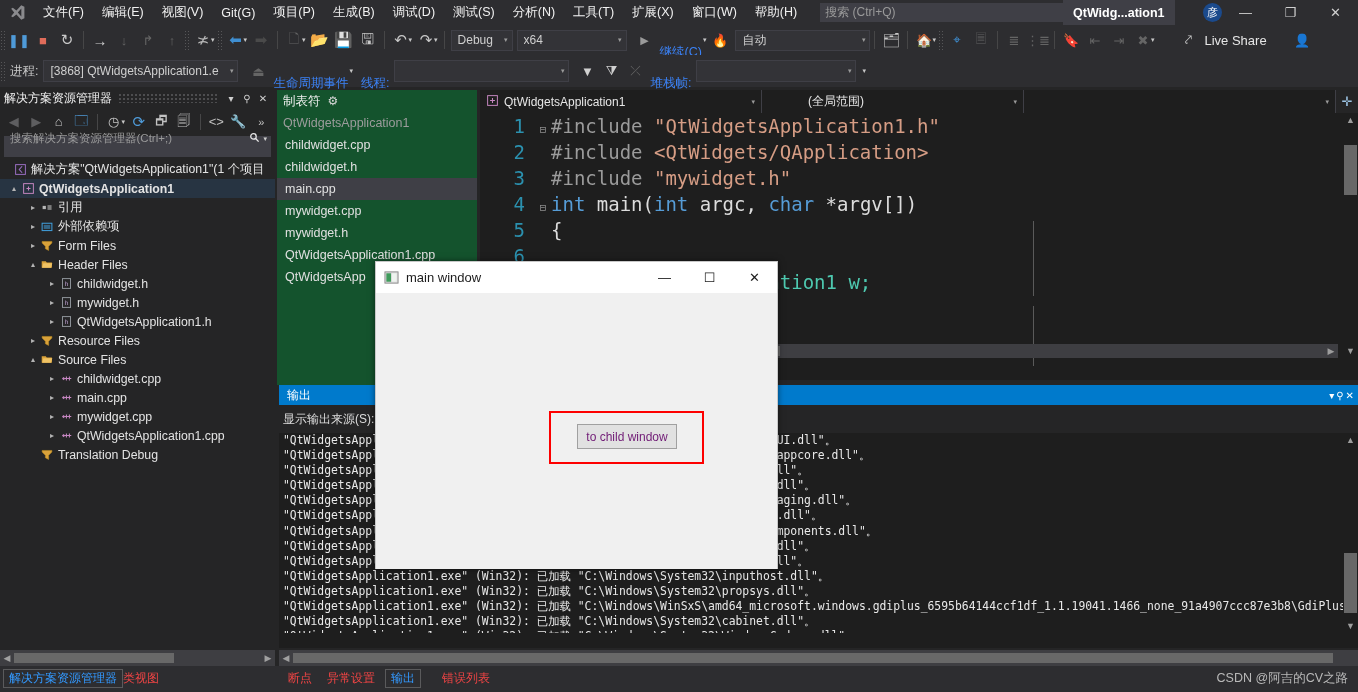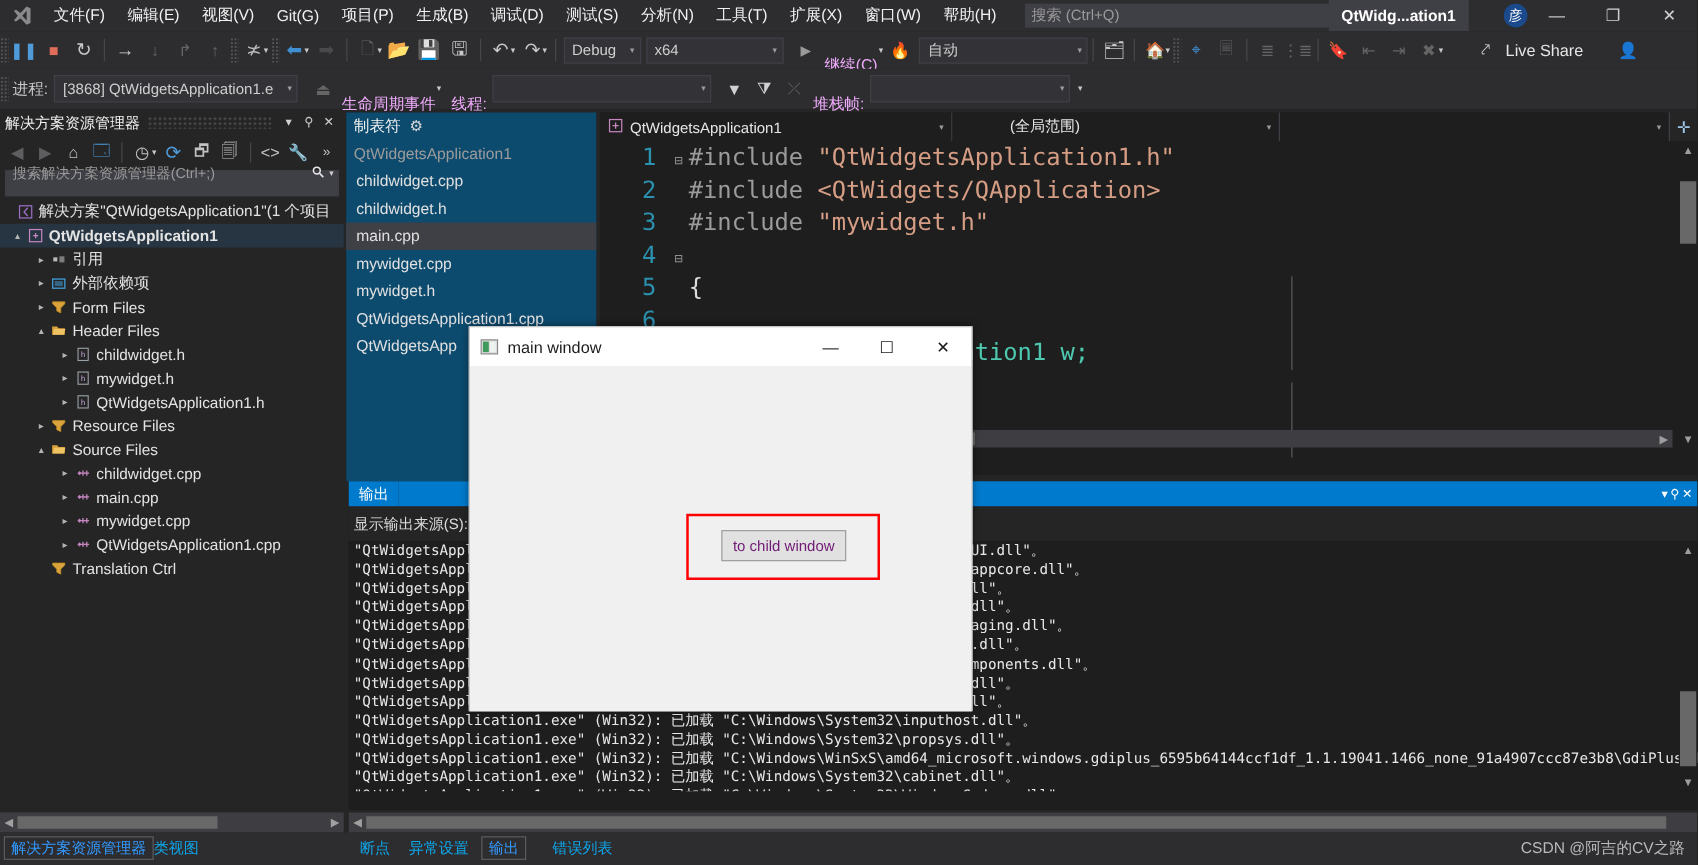--- a/index.html
+++ b/index.html
@@ -62,21 +62,21 @@
     background-size:3px 3px; opacity:.9; }
   .caret { color:#c8c8c8; font-size:7px; margin-left:-4px; margin-right:2px; }
   .combo {
     height:21px; background:#333337; border:1px solid #3f3f46; color:#cfcfcf;
     font-size:12px; display:flex; align-items:center; padding:0 4px 0 6px;
     white-space:nowrap; flex:0 0 auto;
   }
   .combo .cv { flex:1; overflow:hidden; }
   .combo .ca { font-size:7px; color:#9b9b9b; margin-left:5px; }
   .tlabel { color:#c8c8c8; font-size:12.5px; margin:0 5px 0 3px; white-space:nowrap; flex:0 0 auto; }
-  .tlabel.dim { color:#f0abfc;margin-top:24px; }
+  .tlabel.dim { color:#3b82f6;margin-top:24px; }
   .livetxt { color:#e6e6e6; font-size:13px; margin-left:4px; }
 
   
   .panel-se { position:absolute; left:0; top:88px; width:275px; height:560px; background:#252526; }
   .se-head {
     height:20px; display:flex; align-items:center; padding:0 4px;
     color:#f1f1f1; font-size:12px; background:#252526;
   }
   .se-head .t { white-space:nowrap; }
   .se-dots { flex:1; height:10px; margin:0 6px;
@@ -94,21 +94,21 @@
   .se-search .ph { flex:1; white-space:nowrap; overflow:hidden; }
   .tree { font-size:12.3px; color:#e3e3e3; }
   .row { height:19px; display:flex; align-items:center; white-space:nowrap; padding-right:4px; }
   .row.sel { background:#3399ff22; }
   .arrow { width:12px; text-align:center; color:#b4b4b4; font-size:8px; flex:0 0 auto; }
   .ico { width:16px; text-align:center; flex:0 0 auto; font-size:11px; display:flex; align-items:center; justify-content:center; }
   .lbl { margin-left:3px; }
   .bold { font-weight:bold; }
 
   
-  .panel-fl { position:absolute; left:277px; top:90px; width:200px; height:295px; background:#0c4a6e; }
+  .panel-fl { position:absolute; left:277px; top:90px; width:200px; height:295px; background:#14532d; }
   .fl-head { height:22px; display:flex; align-items:center; padding:0 6px; color:#f1f1f1; font-size:12.5px; gap:7px;}
   .fl-row { height:22px; display:flex; align-items:center; padding-left:8px; font-size:12.5px; color:#e0e0e0; }
   .fl-row.muted { color:#9c9c9c; padding-left:6px; }
   .fl-row.act { background:#3f3f46; }
 
   
   .editor { position:absolute; left:480px; top:90px; width:878px; height:290px; background:#1e1e1e; }
   .ed-tabs { height:23px; display:flex; align-items:stretch; background:#252526; }
   .ed-tab {
     background:#1e1e1e; border-right:1px solid #3f3f46; color:#e6e6e6; font-size:12px;
@@ -177,21 +177,21 @@
   .qbtn { position:absolute; left:201px; top:131px; width:100px; height:25px;
           background:#e1e1e1; border:1px solid #a0a0a0; color:#701a75; font-size:12px;
           display:flex; align-items:center; justify-content:center; font-family:"Liberation Sans",sans-serif; }
 
   
   .hs { position:absolute; height:16px; background:#3e3e42; display:flex; align-items:center; }
   .hs .th { position:absolute; top:3px; height:10px; background:#686868; }
   .hs .ar { width:14px; text-align:center; color:#a0a0a0; font-size:9px; }
   .statusbar { position:absolute; left:0; top:666px; width:1358px; height:26px; background:#2d2d30; }
   .sb-tab { position:absolute; top:3px; height:19px; display:flex; align-items:center;
-            padding:0 5px; font-size:12px; color:#0ea5e9; }
+            padding:0 5px; font-size:12px; color:#ef4444; }
   .sb-tab.act { color:#3399ff; border:1px solid #5a5a5c; }
   .watermark { position:absolute; right:10px; top:670px; color:#b9b9b9; font-size:12.5px; }
 </style>
 </head>
 <body>
 
 <div id="app">
 
   <div class="menubar">
     <div class="vs-logo">
@@ -527,21 +527,21 @@
           </div>
           <div class="row">
             <span style="width:27px"></span>
             <span class="arrow"></span>
             <span class="ico">
               <svg width="14" height="13" viewBox="0 0 16 16">
                 <path d="M2 3h12v2l-4 4v5l-4-2V9L2 5z" fill="#d9a23a"></path>
                 <path d="M2 3h12v2l-4 4v5l-4-2V9L2 5z" fill="none" stroke="#c08d22" stroke-width=".7"></path>
               </svg>
             </span>
-            <span class="lbl">Translation Ctrl</span>
+            <span class="lbl">Translation Debug</span>
           </div>
         </div>
     </div>
   </div>
 
   <div class="panel-fl">
     <div class="fl-head">
       <span>制表符</span>
       <span style="font-size:12px;color:#d8d8d8">⚙</span>
     </div>
@@ -588,20 +588,21 @@
           <span class="ctxt"><span class="k-pre">#include </span><span class="k-str">&lt;QtWidgets/QApplication&gt;</span></span>
         </div>
         <div class="cl">
           <span class="lnum">3</span>
           <span class="fold"></span>
           <span class="ctxt"><span class="k-pre">#include </span><span class="k-str">"mywidget.h"</span></span>
         </div>
         <div class="cl">
           <span class="lnum">4</span>
           <span class="fold">⊟</span>
+          <span class="ctxt"><span class="k-kw">int</span><span class="k-pln"> main(</span><span class="k-kw">int</span><span class="k-pln"> argc, </span><span class="k-kw">char</span><span class="k-pln"> *argv[])</span></span>
         </div>
         <div class="cl">
           <span class="lnum">5</span>
           <span class="fold"></span>
           <span class="ctxt"><span class="k-pln">{</span></span>
         </div>
         <div class="cl">
           <span class="lnum">6</span>
           <span class="fold"></span>
         </div>

